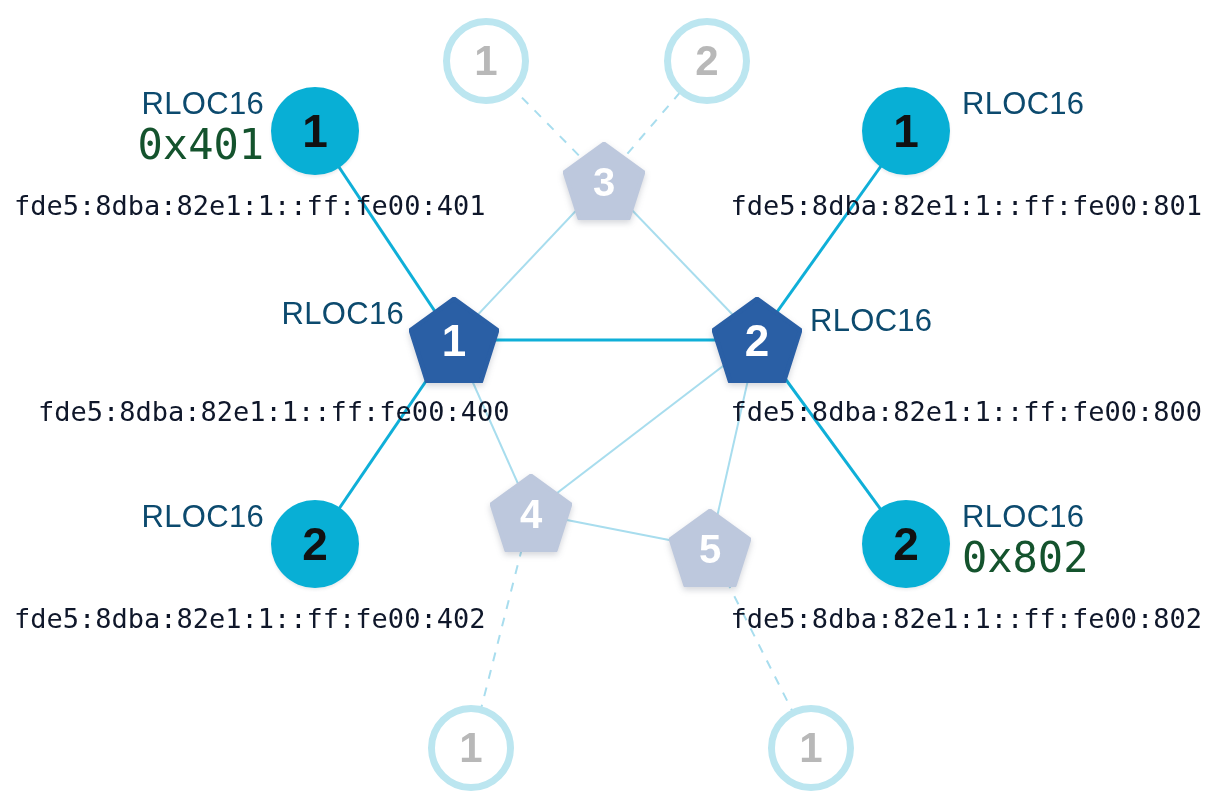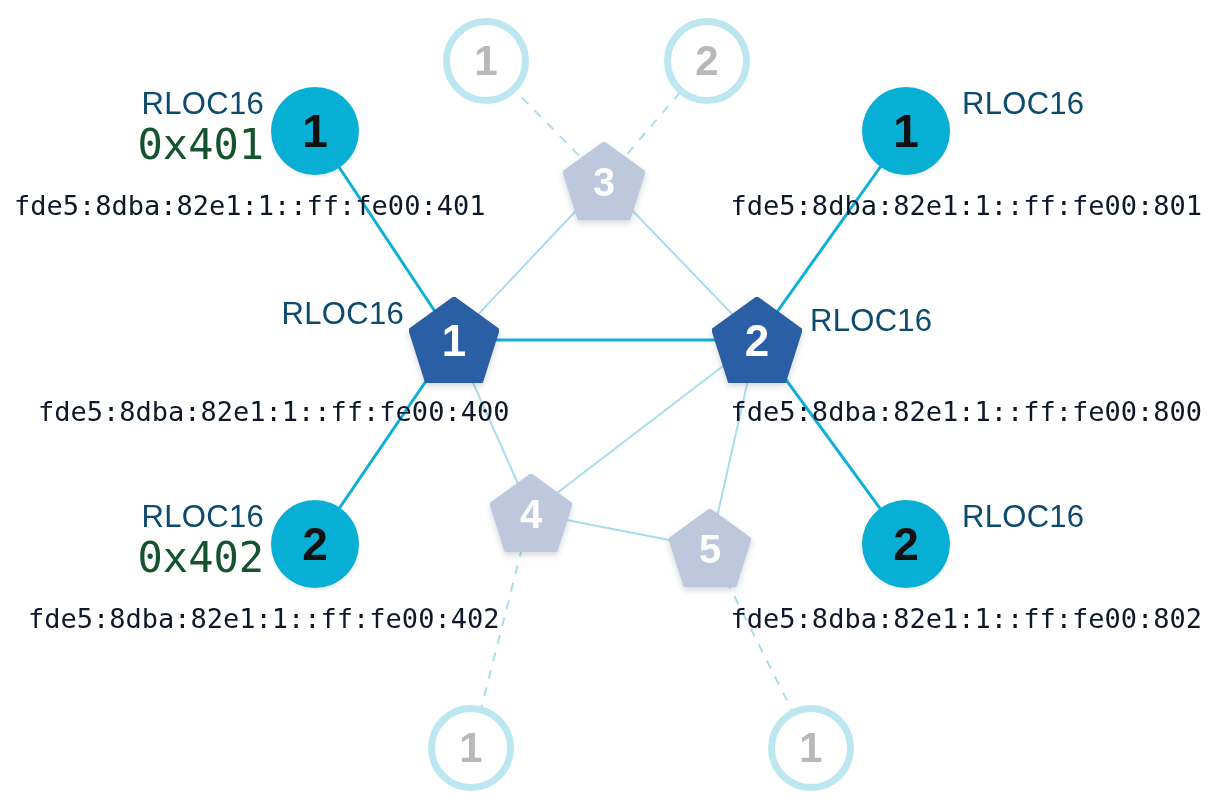--- a/index.html
+++ b/index.html
@@ -219,21 +219,21 @@
       <div class="label-group align-right" style="left: 404px; top: 298px;">
         <div class="rloc-caption">RLOC16</div>
       </div>
       <div class="ipv6 " style="left: 2px; top: 398px; margin-left: 36px;">fde5:8dba:82e1:1::ff:fe00:400</div>
       <div class="label-group align-left" style="left: 810px; top: 305px;">
         <div class="rloc-caption">RLOC16</div>
       </div>
       <div class="ipv6 align-right" style="left: 1202px; top: 398px;">fde5:8dba:82e1:1::ff:fe00:800</div>
       <div class="label-group align-right" style="left: 264px; top: 501px;">
         <div class="rloc-caption">RLOC16</div>
-        <div class="rloc-value">0x402</div>
-      </div>
-      <div class="ipv6 " style="left: 28px; top: 605px;">fde5:8dba:82e1:1::ff:fe00:402</div>
+      </div>
+      <div class="ipv6 " style="left: 14px; top: 605px;">fde5:8dba:82e1:1::ff:fe00:402</div>
       <div class="label-group align-left" style="left: 962px; top: 501px;">
         <div class="rloc-caption">RLOC16</div>
+        <div class="rloc-value">0x802</div>
       </div>
       <div class="ipv6 align-right" style="left: 1202px; top: 605px; text-align: right;">fde5:8dba:82e1:1::ff:fe00:802</div>
     </div>
 </div>
 
 </body></html>

